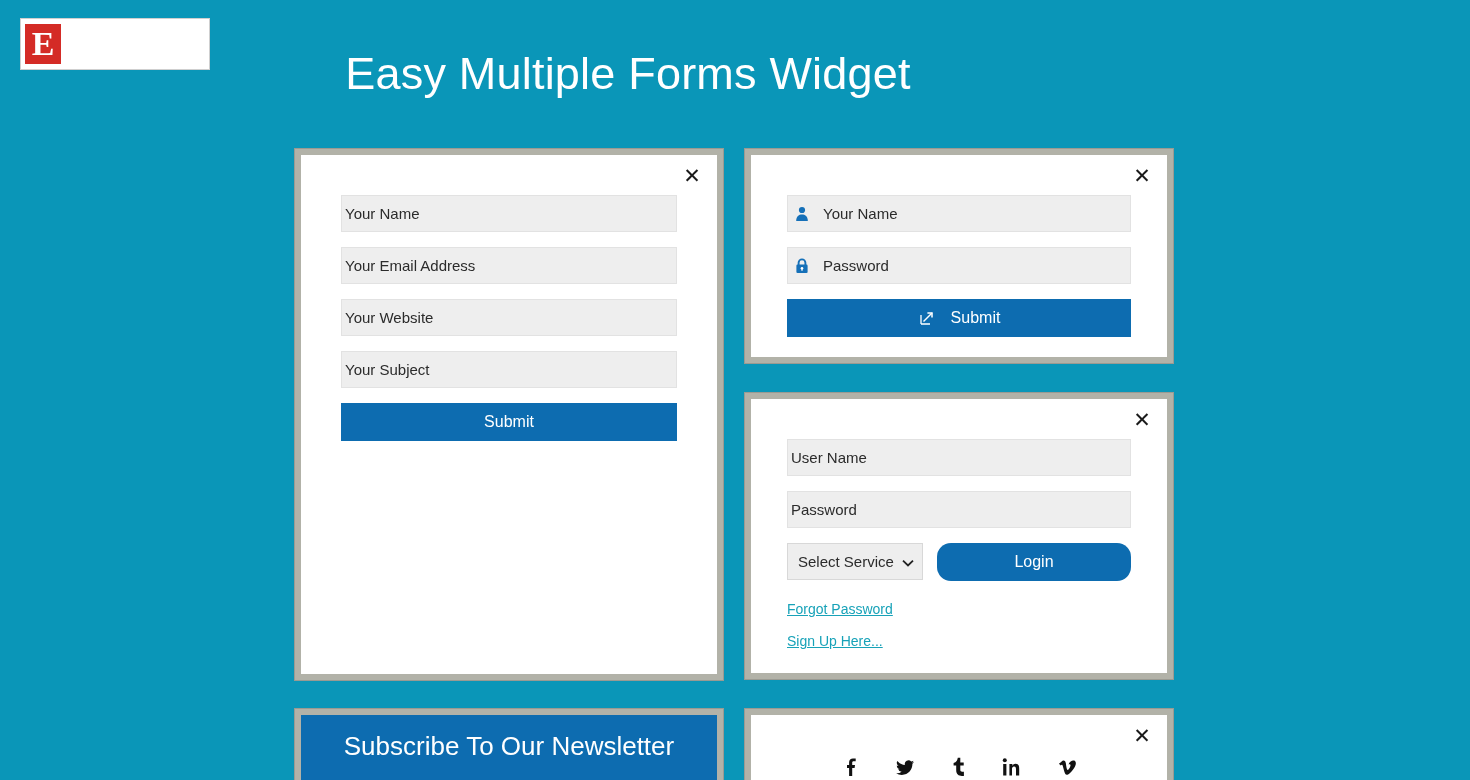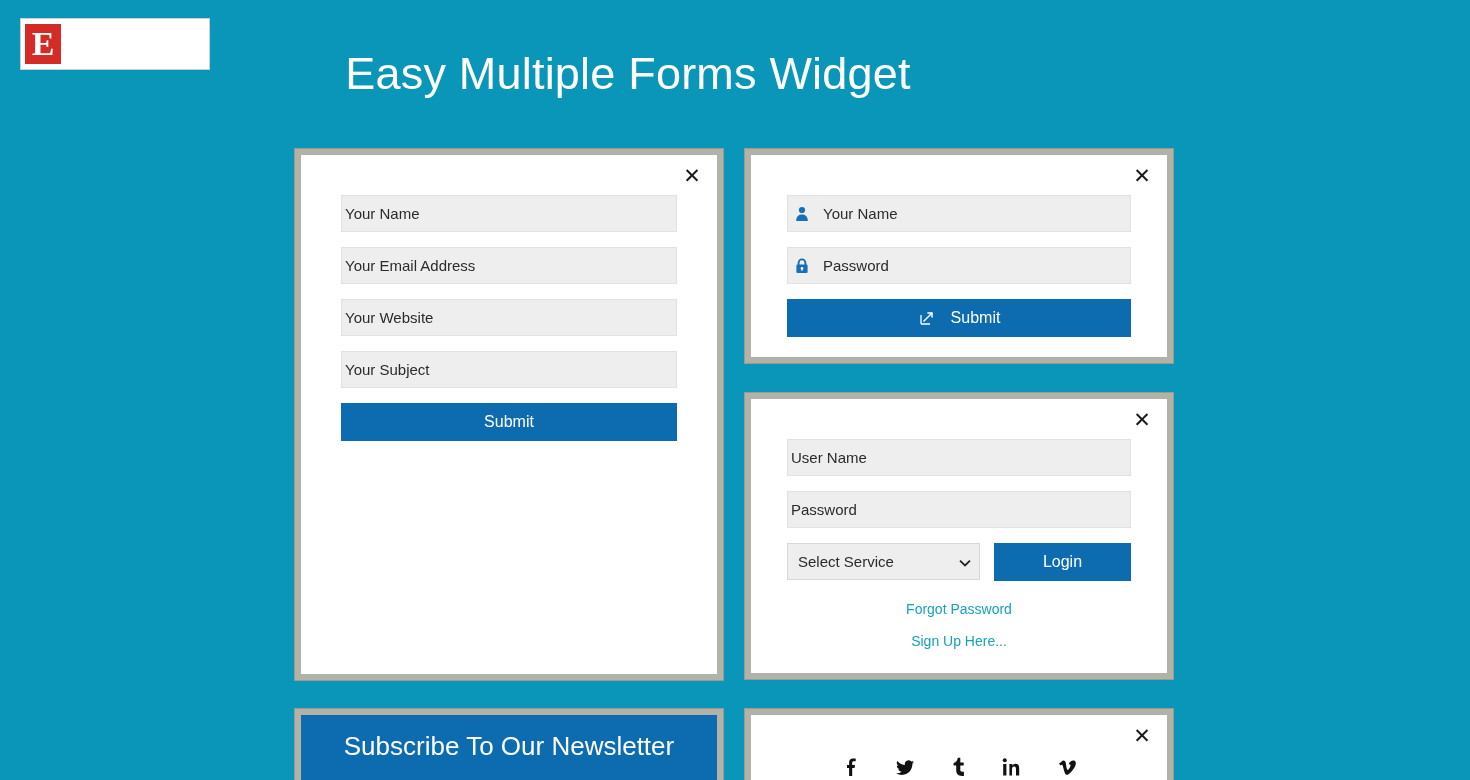--- a/index.html
+++ b/index.html
@@ -159,22 +159,23 @@
     align-items: center;
     justify-content: space-between;
     padding: 0 8px 0 10px;
     font-size: 15px;
     color: #2b2b2b;
     cursor: pointer;
   }
 
   .link {
     color: #17a2b8;
+    text-decoration: underline;
     font-size: 14px;
-    text-align: center;
+    text-align: left;
     display: block;
     cursor: pointer;
   }
 
   
   #card-contact { left: 294px; top: 148px; width: 430px; height: 533px; }
   #card-contact .body { padding: 40px 40px 0 40px; }
   #card-contact .field { margin-bottom: 15px; }
   #card-contact .btn { margin-top: 14px; width: 100%; }
 
@@ -186,22 +187,22 @@
 
   
   #card-login-service { left: 744px; top: 392px; width: 430px; height: 288px; }
   #card-login-service .body { padding: 40px 36px 0 36px; }
   #card-login-service .field { margin-bottom: 15px; }
   #card-login-service .row {
     display: flex;
     gap: 14px;
     margin-bottom: 20px;
   }
-  #card-login-service .select { width: 193px; }
-  #card-login-service .btn { flex: 1; }
+  #card-login-service .select { width: 136px; }
+  #card-login-service .btn { flex: 1; border-radius: 14px; }
   #card-login-service .link { margin-bottom: 16px; }
 
   
   #card-newsletter { left: 294px; top: 708px; width: 430px; height: 140px; }
   .newsletter-title {
     color: #ffffff;
     font-size: 26px;
     text-align: center;
     padding-top: 16px;
   }

